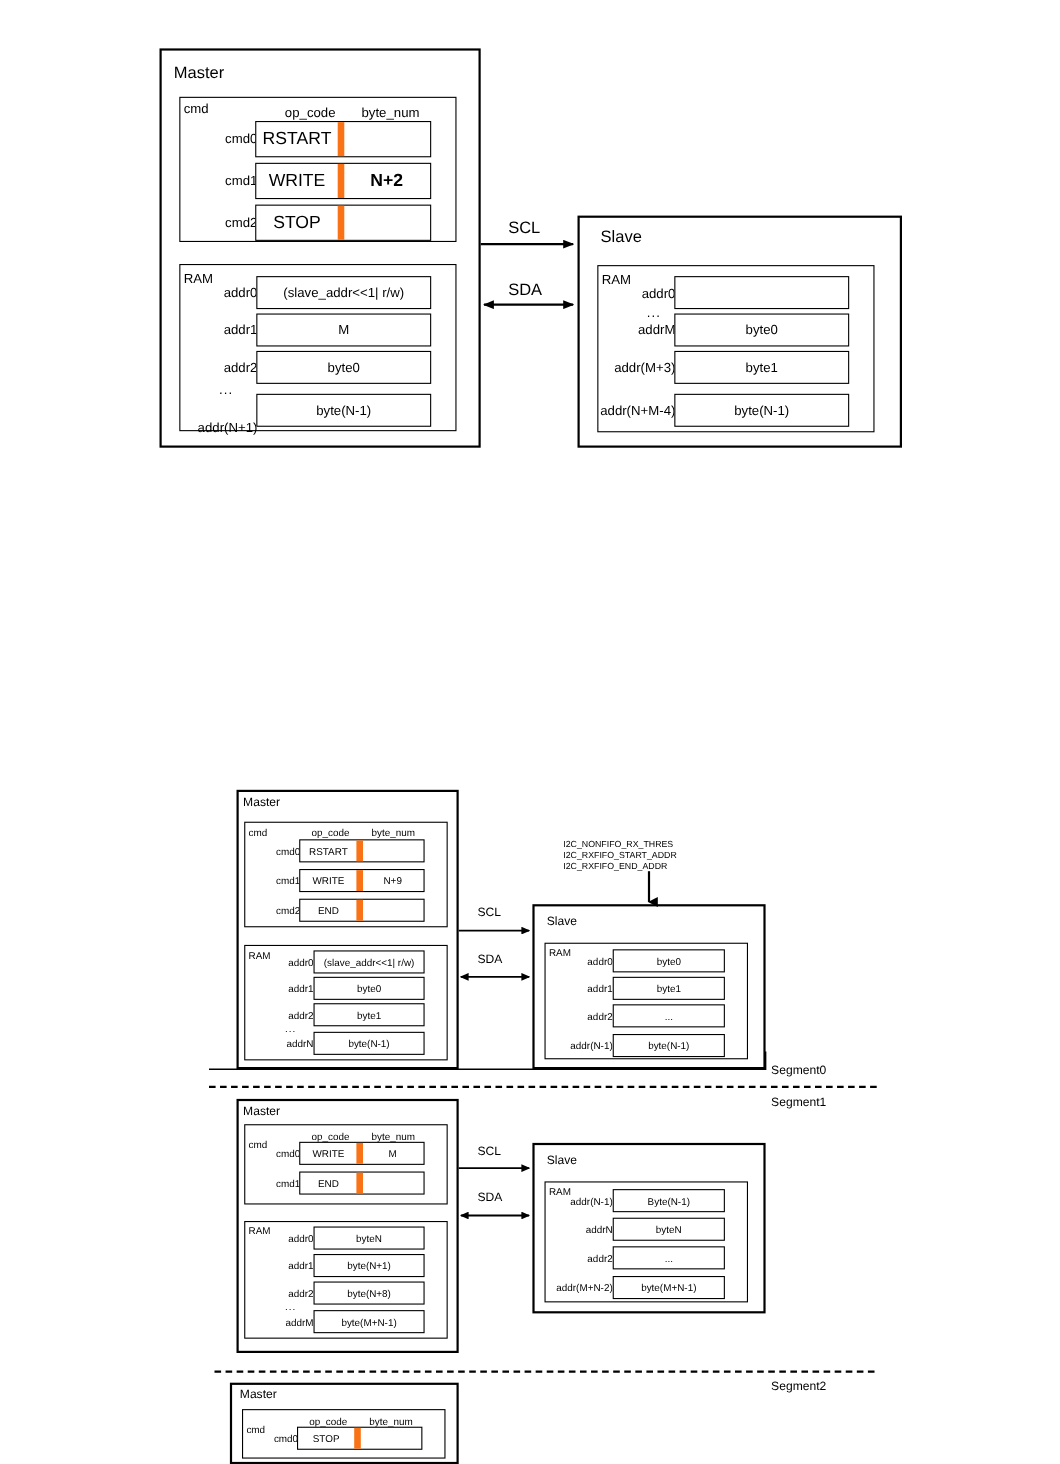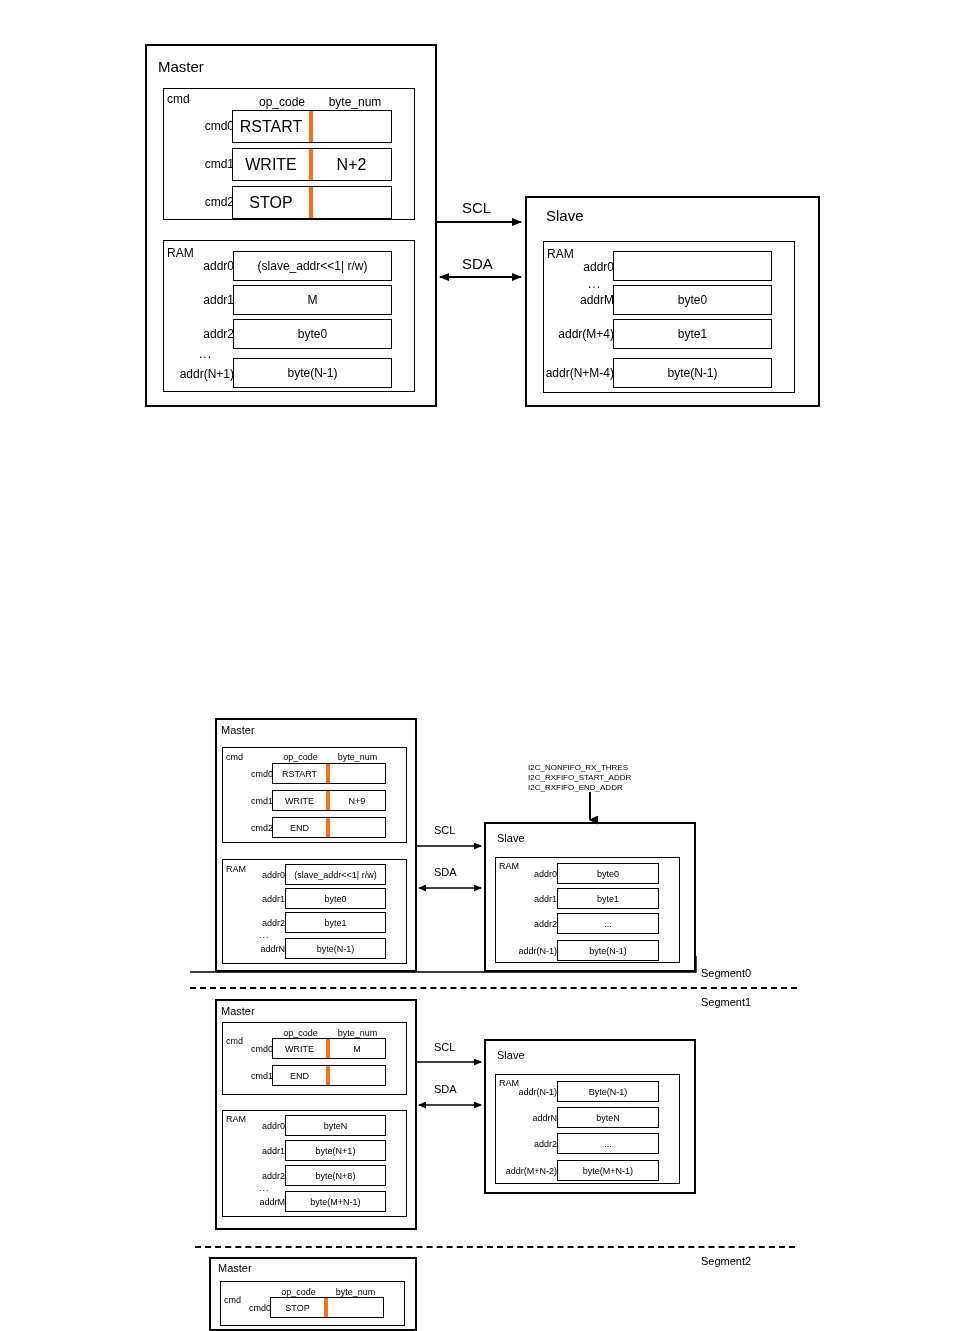--- a/index.html
+++ b/index.html
@@ -49,21 +49,21 @@
     position: absolute;
     top: 0;
     bottom: 0;
     display: flex;
     align-items: center;
     justify-content: center;
     white-space: nowrap;
   }
   .cell .half.left {
     left: 0;
-    border-right: 4px solid #f97316;
+    border-right: 6px solid #f97316;
     box-sizing: border-box;
   }
   .cell .half.right {
     right: 0;
   }
   .lbl {
     position: absolute;
     white-space: nowrap;
     background: transparent;
   }
@@ -122,21 +122,21 @@
 
   <div class="lbl r" style="left:176px; top:119px; width:58px; font-size:12px;">cmd0</div>
   <div class="cell split" style="left:232px; top:110px; width:160px; height:33px;">
     <div class="half left" style="width:80px;">RSTART</div>
     <div class="half right" style="width:79px;"></div>
   </div>
 
   <div class="lbl r" style="left:176px; top:157px; width:58px; font-size:12px;">cmd1</div>
   <div class="cell split" style="left:232px; top:148px; width:160px; height:33px;">
     <div class="half left" style="width:80px;">WRITE</div>
-    <div class="half right" style="width:79px;">N+2</div>
+    <div class="half right" style="width:79px;font-weight:bold;">N+2</div>
   </div>
 
   <div class="lbl r" style="left:176px; top:195px; width:58px; font-size:12px;">cmd2</div>
   <div class="cell split" style="left:232px; top:186px; width:160px; height:33px;">
     <div class="half left" style="width:80px;">STOP</div>
     <div class="half right" style="width:79px;"></div>
   </div>
 
   <div class="box-thin" style="left:163px; top:240px; width:252px; height:152px;"></div>
   <div class="lbl" style="left:167px; top:246px; font-size:12px;">RAM</div>
@@ -145,38 +145,38 @@
   <div class="cell" style="left:233px; top:251px; width:159px; height:30px; font-size:12px;">(slave_addr&lt;&lt;1| r/w)</div>
 
   <div class="lbl r" style="left:166px; top:293px; width:68px; font-size:12px;">addr1</div>
   <div class="cell" style="left:233px; top:285px; width:159px; height:30px; font-size:12px;">M</div>
 
   <div class="lbl r" style="left:166px; top:327px; width:68px; font-size:12px;">addr2</div>
   <div class="cell" style="left:233px; top:319px; width:159px; height:30px; font-size:12px;">byte0</div>
 
   <div class="dots" style="left:199px; top:347px; font-size:12px;">...</div>
 
-  <div class="lbl r" style="left:150px; top:367px; width:84px; font-size:12px;">addr(N+1)</div>
+  <div class="lbl r" style="left:150px; top:382px; width:84px; font-size:12px;">addr(N+1)</div>
   <div class="cell" style="left:233px; top:358px; width:159px; height:30px; font-size:12px;">byte(N-1)</div>
 
   <div class="box" style="left:525px; top:196px; width:295px; height:211px;"></div>
   <div class="title" style="left:546px; top:207px; font-size:15px;">Slave</div>
 
   <div class="box-thin" style="left:543px; top:241px; width:252px; height:152px;"></div>
   <div class="lbl" style="left:547px; top:247px; font-size:12px;">RAM</div>
 
   <div class="lbl r" style="left:546px; top:260px; width:68px; font-size:12px;">addr0</div>
   <div class="cell" style="left:613px; top:251px; width:159px; height:30px; font-size:12px;"></div>
 
   <div class="dots" style="left:588px; top:277px; font-size:12px;">...</div>
 
   <div class="lbl r" style="left:546px; top:293px; width:68px; font-size:12px;">addrM</div>
   <div class="cell" style="left:613px; top:285px; width:159px; height:30px; font-size:12px;">byte0</div>
 
-  <div class="lbl r" style="left:530px; top:327px; width:84px; font-size:12px;">addr(M+4)</div>
+  <div class="lbl r" style="left:530px; top:327px; width:84px; font-size:12px;">addr(M+3)</div>
   <div class="cell" style="left:613px; top:319px; width:159px; height:30px; font-size:12px;">byte1</div>
 
   <div class="lbl r" style="left:522px; top:366px; width:92px; font-size:12px;">addr(N+M-4)</div>
   <div class="cell" style="left:613px; top:358px; width:159px; height:30px; font-size:12px;">byte(N-1)</div>
 
   <div class="arrow-label" style="left:462px; top:199px; font-size:15px;">SCL</div>
   <div class="arrow-label" style="left:462px; top:255px; font-size:15px;">SDA</div>
 
   <div class="box" style="left:215px; top:718px; width:202px; height:254px;"></div>
   <div class="title" style="left:221px; top:724px; font-size:11px;">Master</div>
@@ -214,21 +214,21 @@
   <div class="cell" style="left:285px; top:888px; width:101px; height:21px; font-size:9px;">byte0</div>
 
   <div class="lbl r" style="left:240px; top:918px; width:45px; font-size:9px;">addr2</div>
   <div class="cell" style="left:285px; top:912px; width:101px; height:21px; font-size:9px;">byte1</div>
 
   <div class="dots" style="left:259px; top:930px; font-size:9px;">...</div>
 
   <div class="lbl r" style="left:240px; top:944px; width:45px; font-size:9px;">addrN</div>
   <div class="cell" style="left:285px; top:938px; width:101px; height:21px; font-size:9px;">byte(N-1)</div>
 
-  <div class="reg-note" style="left:528px; top:763px; font-size:8px;">
+  <div class="reg-note" style="left:512px; top:763px; font-size:8px;">
     <div>I2C_NONFIFO_RX_THRES</div>
     <div>I2C_RXFIFO_START_ADDR</div>
     <div>I2C_RXFIFO_END_ADDR</div>
   </div>
 
   <div class="box" style="left:484px; top:822px; width:212px; height:150px;"></div>
   <div class="title" style="left:497px; top:832px; font-size:11px;">Slave</div>
 
   <div class="box-thin" style="left:495px; top:857px; width:185px; height:106px;"></div>
   <div class="lbl" style="left:499px; top:861px; font-size:9px;">RAM</div>

